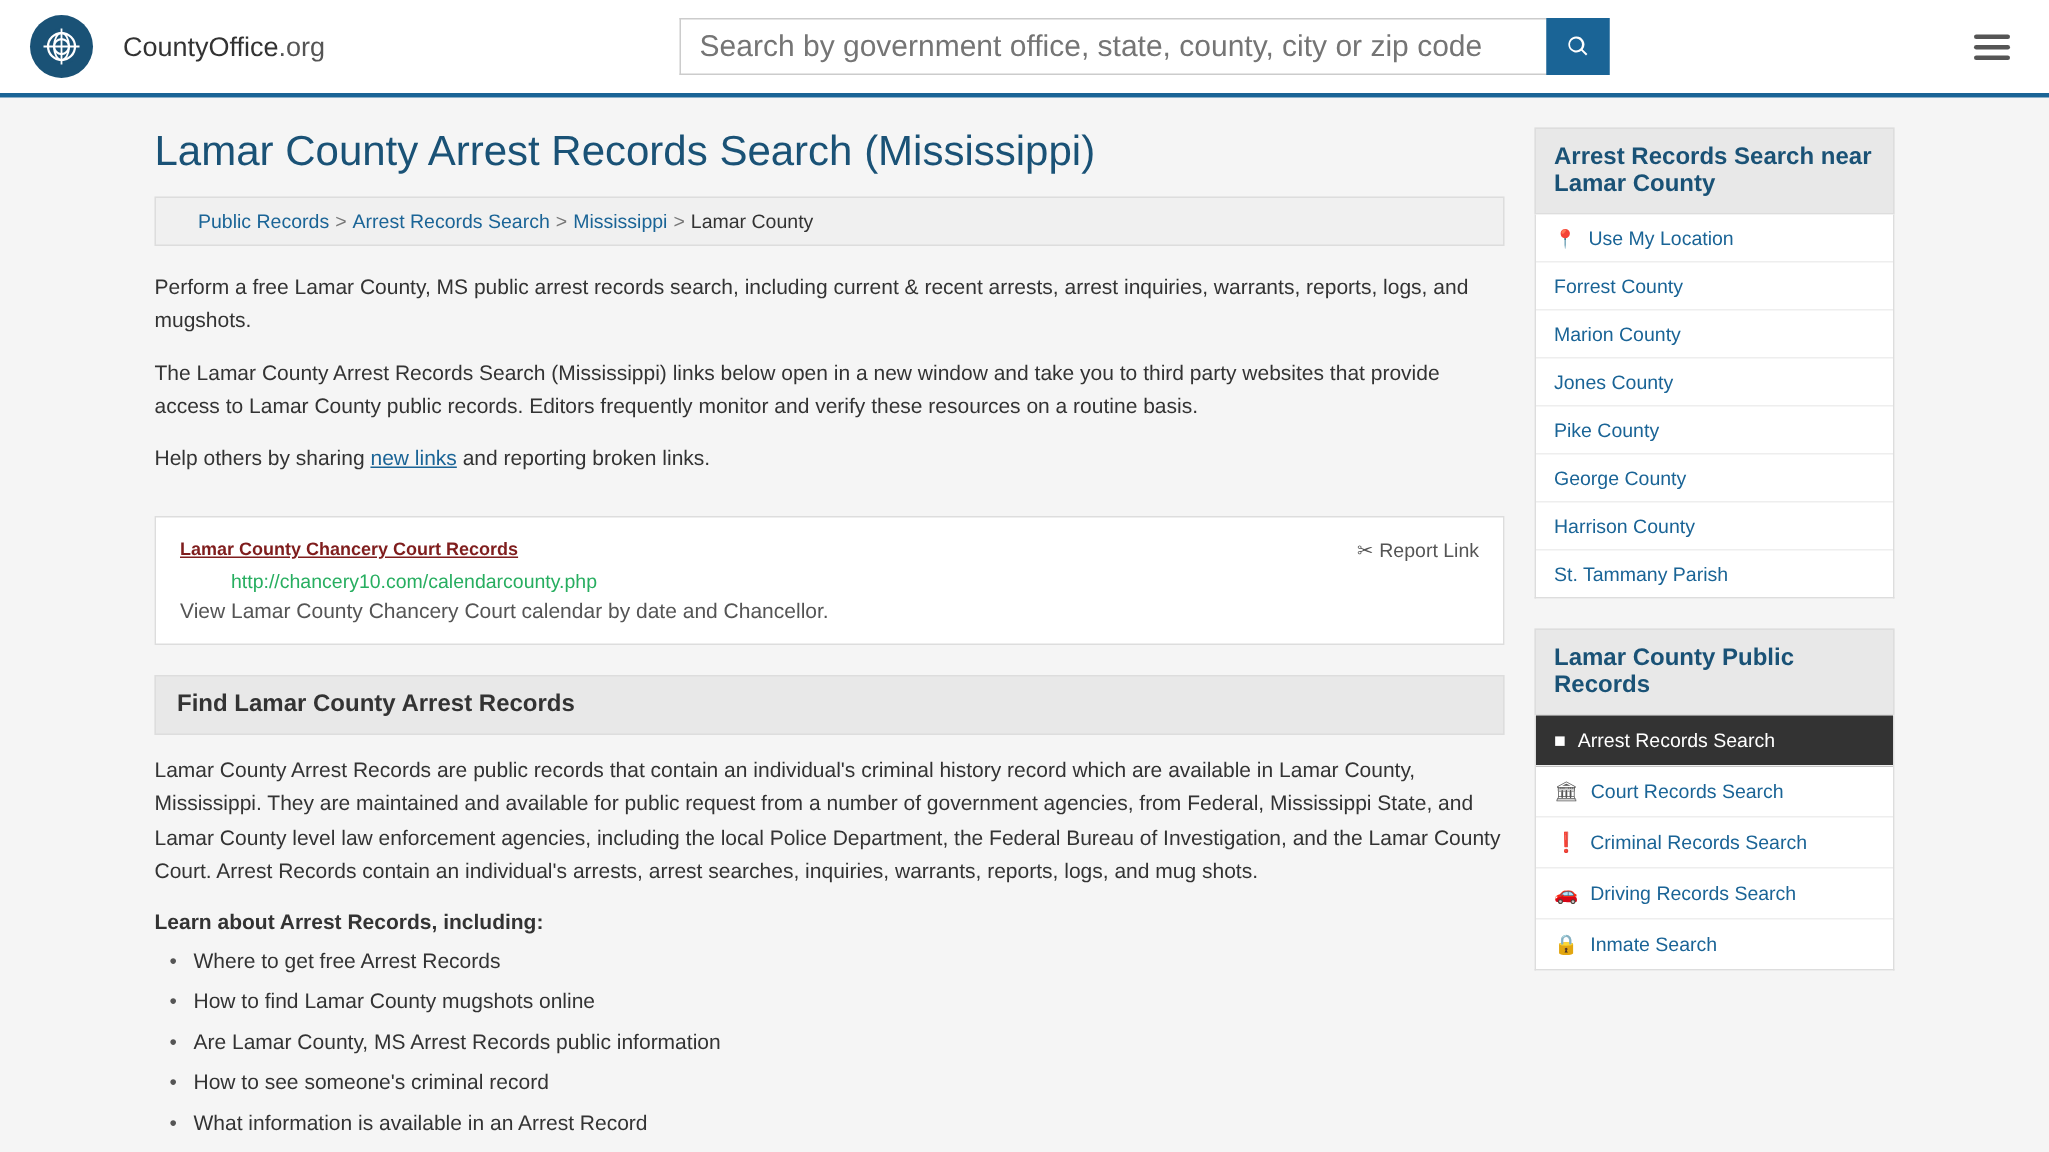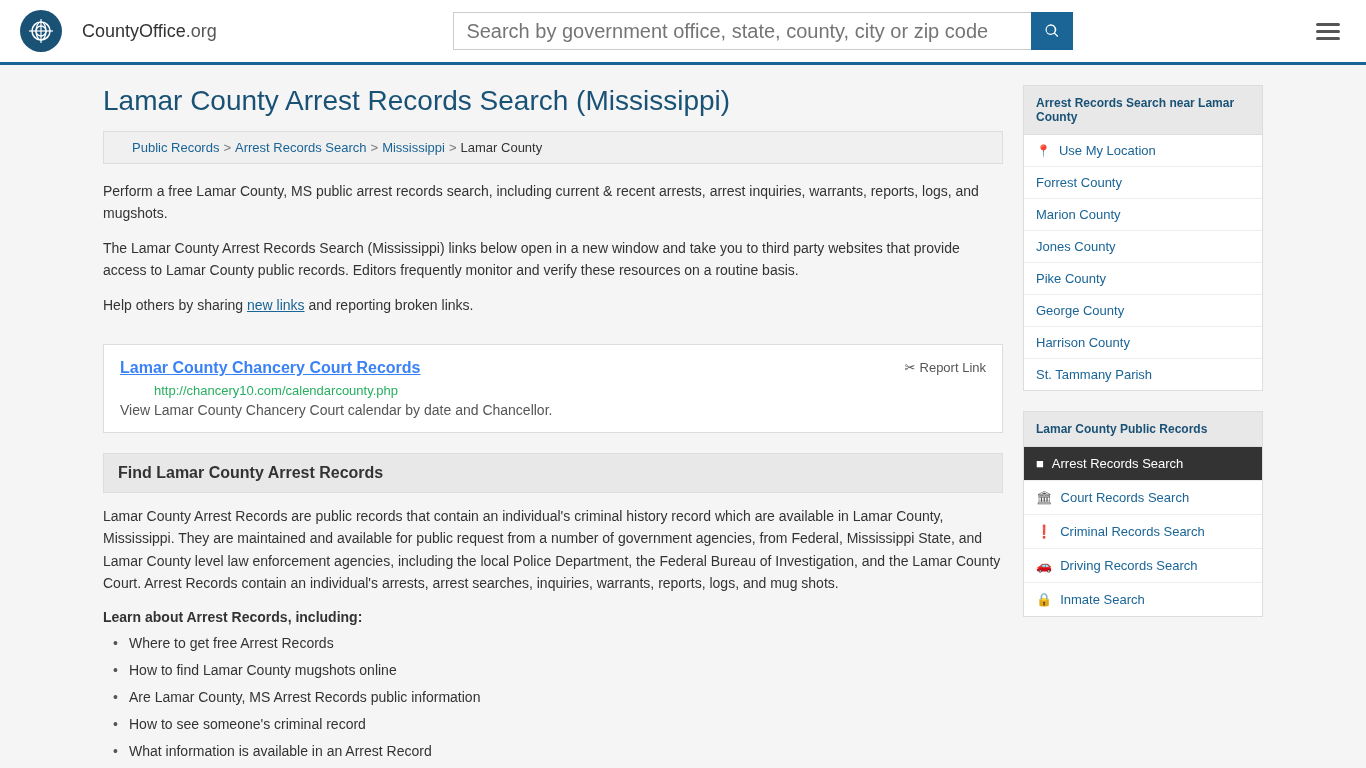--- a/index.html
+++ b/index.html
@@ -141,23 +141,23 @@
       margin-bottom: 20px;
       background: #fff;
     }
     .link-card-header {
       display: flex;
       justify-content: space-between;
       align-items: center;
       margin-bottom: 6px;
     }
     .link-card-title {
-      font-size: 16px;
+      font-size: 12px;
       font-weight: bold;
-      color: #3b82f6;
+      color: #7f1d1d;
       text-decoration: underline;
       cursor: pointer;
     }
     .report-link-btn {
       display: flex;
       align-items: center;
       gap: 4px;
       background: none;
       border: none;
       color: #555;
@@ -212,21 +212,21 @@
     }
 
     
     .sidebar-section {
       margin-bottom: 20px;
     }
     .sidebar-section-title {
       background: #e8e8e8;
       border: 1px solid #ddd;
       padding: 10px 12px;
-      font-size: 12px;
+      font-size: 16px;
       font-weight: bold;
       color: #1a5276;
     }
     .sidebar-links {
       border: 1px solid #ddd;
       border-top: none;
       background: #fff;
     }
     .sidebar-link-item {
       padding: 8px 12px;

